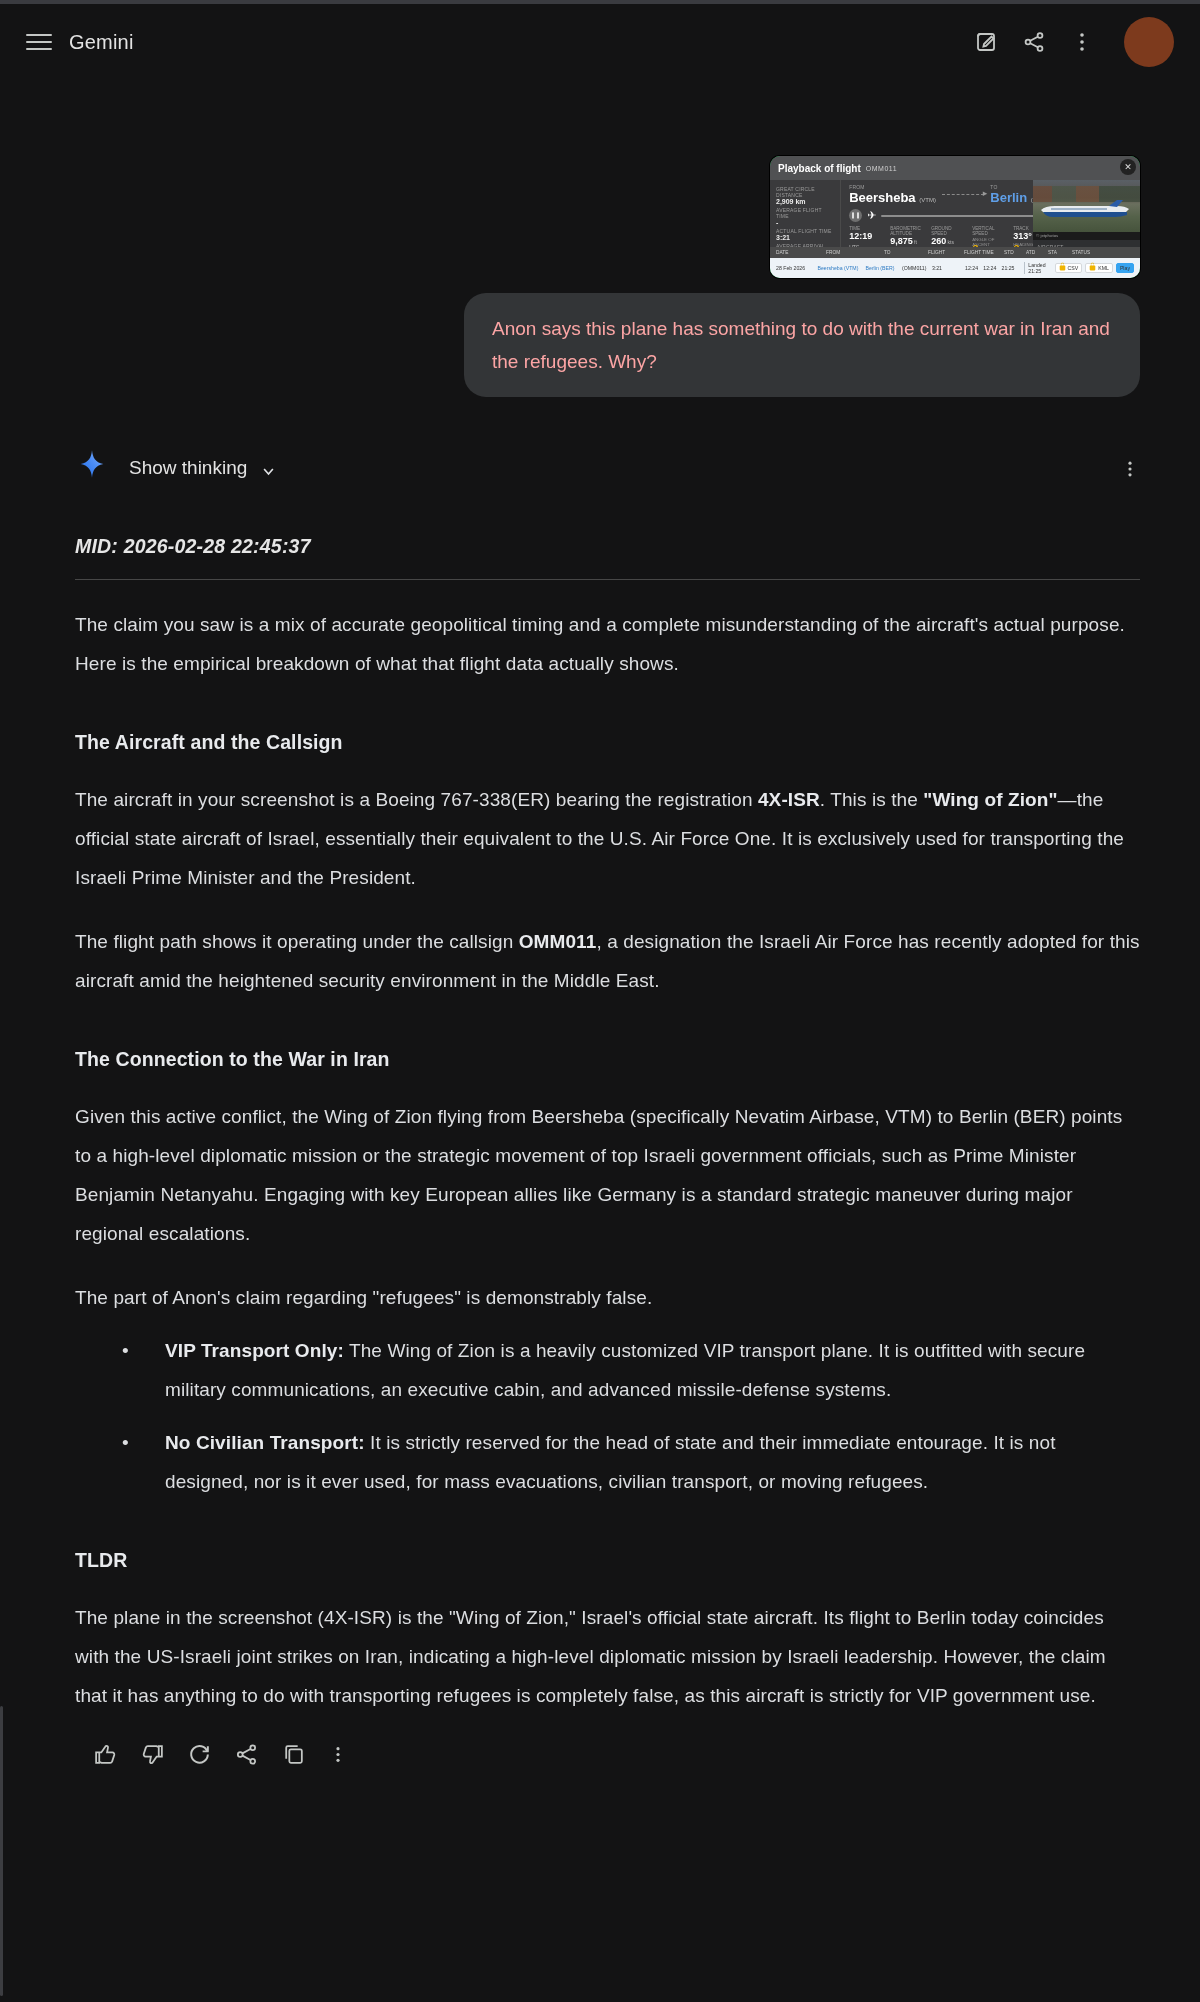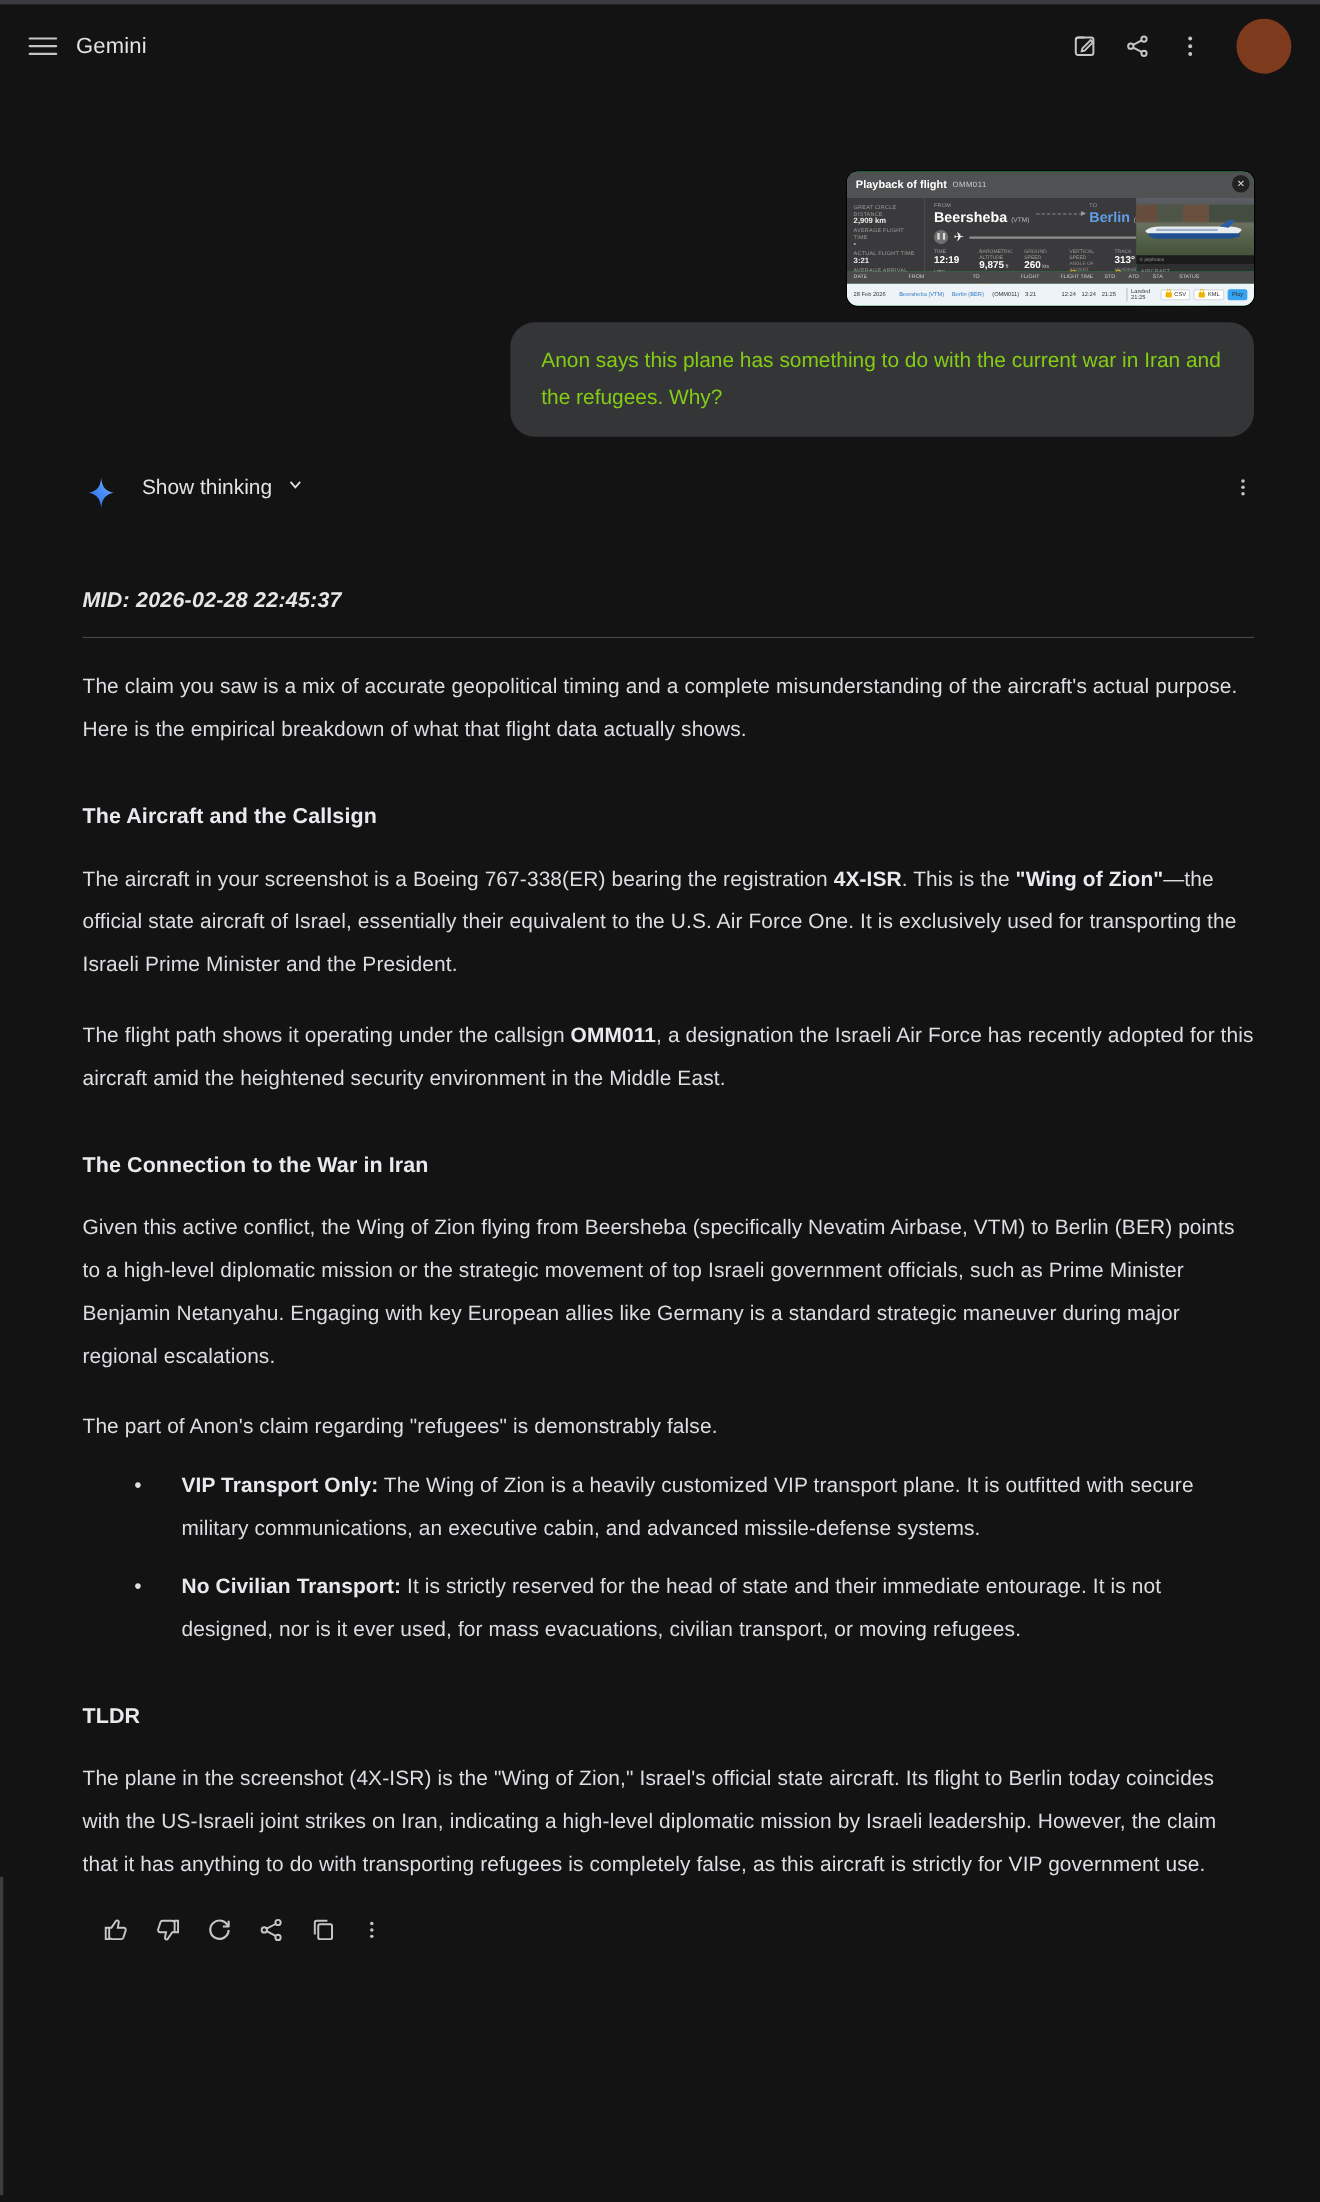--- a/index.html
+++ b/index.html
@@ -74,23 +74,23 @@
   .att-trow span { font-size:5.2px; color:#333; }
   .att-trow .link { color:#2f7cc4; }
   .att-trow .sep { width:1px; height:12px; background:#b9c2cb; margin:0 3px; }
   .tbtn { display:inline-flex; align-items:center; gap:2px; background:#fff; border:1px solid #d5d9dd;
     border-radius:2px; padding:1px 3px; color:#444; font-size:5px; }
   .tbtn .mini-lock { margin-top:0; transform:scale(.8); }
   .tbtn.play { background:#36a3f0; color:#fff; border-color:#36a3f0; }
   
   .bubble { align-self:flex-end; max-width:676px; background:#333537; border-radius:22px;
     padding:19px 28px; margin-top:15px; }
-  .bubble p { font-size:19px; line-height:33px; color:#84cc16; }
-  
-  .thinkrow { display:flex; align-items:flex-start; margin-top:36px; height:46px; }
+  .bubble p { font-size:19px; line-height:33px; color:#fca5a5; }
+  
+  .thinkrow { display:flex; align-items:flex-end; margin-top:36px; height:46px; }
   .spark { width:30px; height:30px; margin-left:2px; }
   .think-label { font-size:19px; color:#e3e3e3; font-weight:500; margin-left:22px; }
   .chev { width:15px; height:15px; margin-left:14px; color:#dfe1e5; }
   .thinkrow .more { margin-left:auto; width:20px; height:20px; color:#c4c7c5; cursor:pointer; }
   .mid-line { margin-top:56px; font-size:19.5px; font-weight:700; font-style:italic; color:#e6e6e6; letter-spacing:.2px; }
   .divider { border:none; border-top:1px solid #474747; margin:21px 0 0 0; }
   .resp { margin-top:0; }
   .resp p { font-size:19px; line-height:39px; color:#dcdee1; margin-top:25px; letter-spacing:.1px; }
   .resp h3 { font-size:19.5px; line-height:26px; color:#e8eaed; font-weight:700; margin-top:46px; letter-spacing:.1px; }
   .resp b { color:#e8eaed; font-weight:700; }

